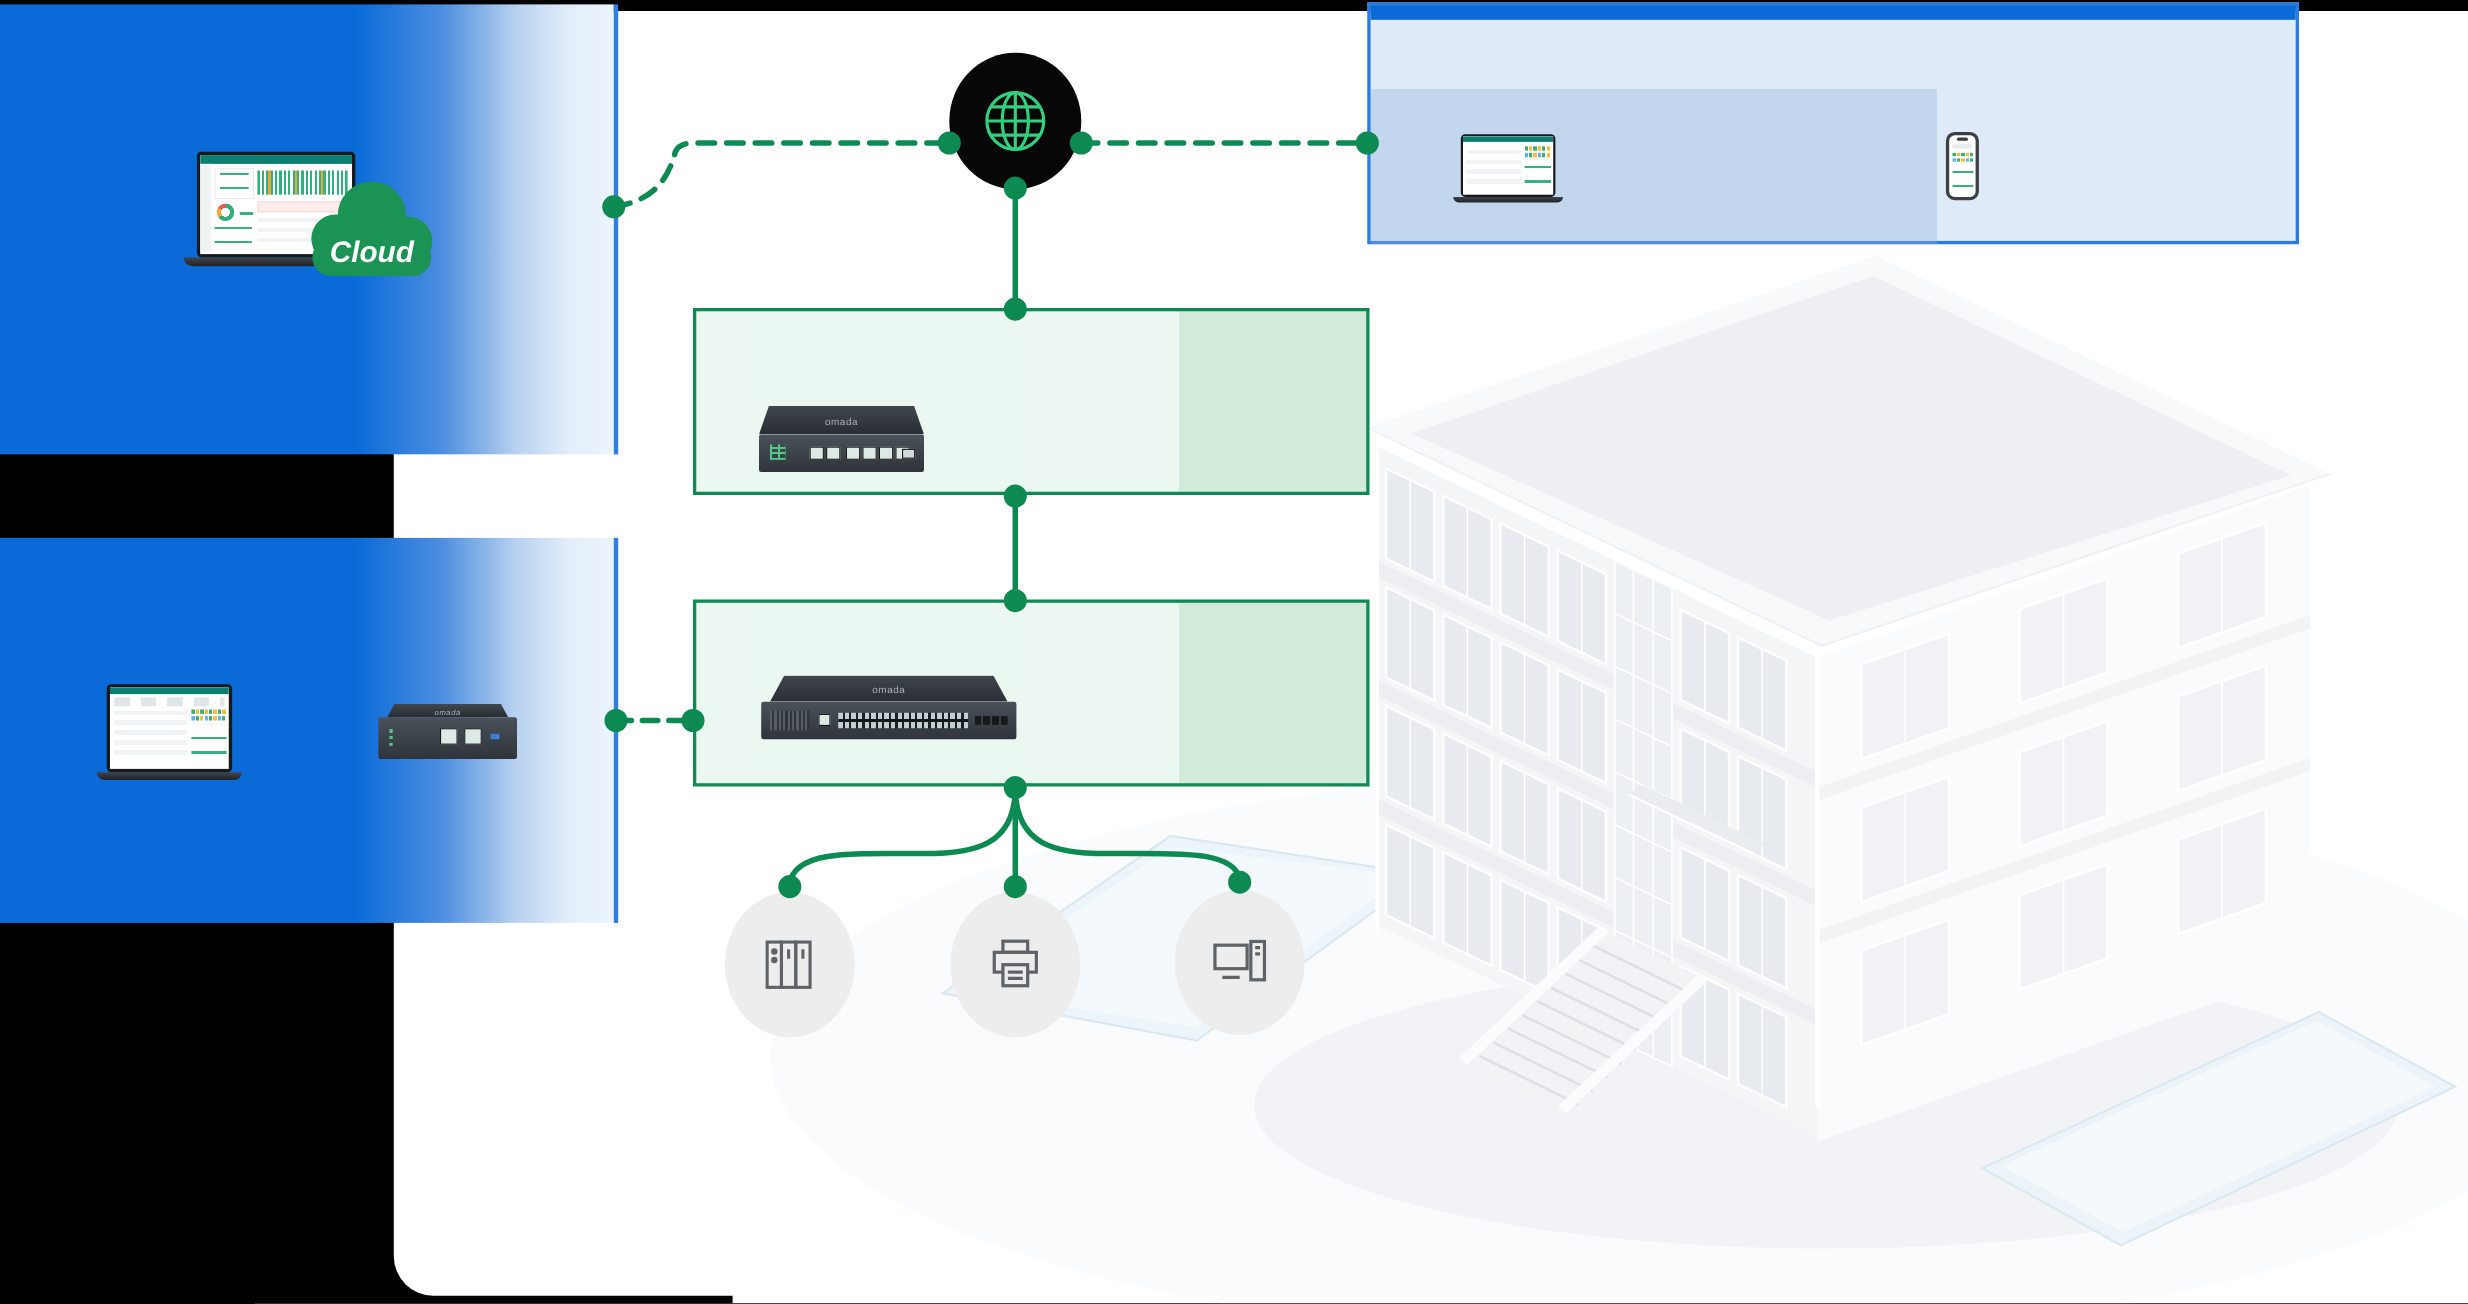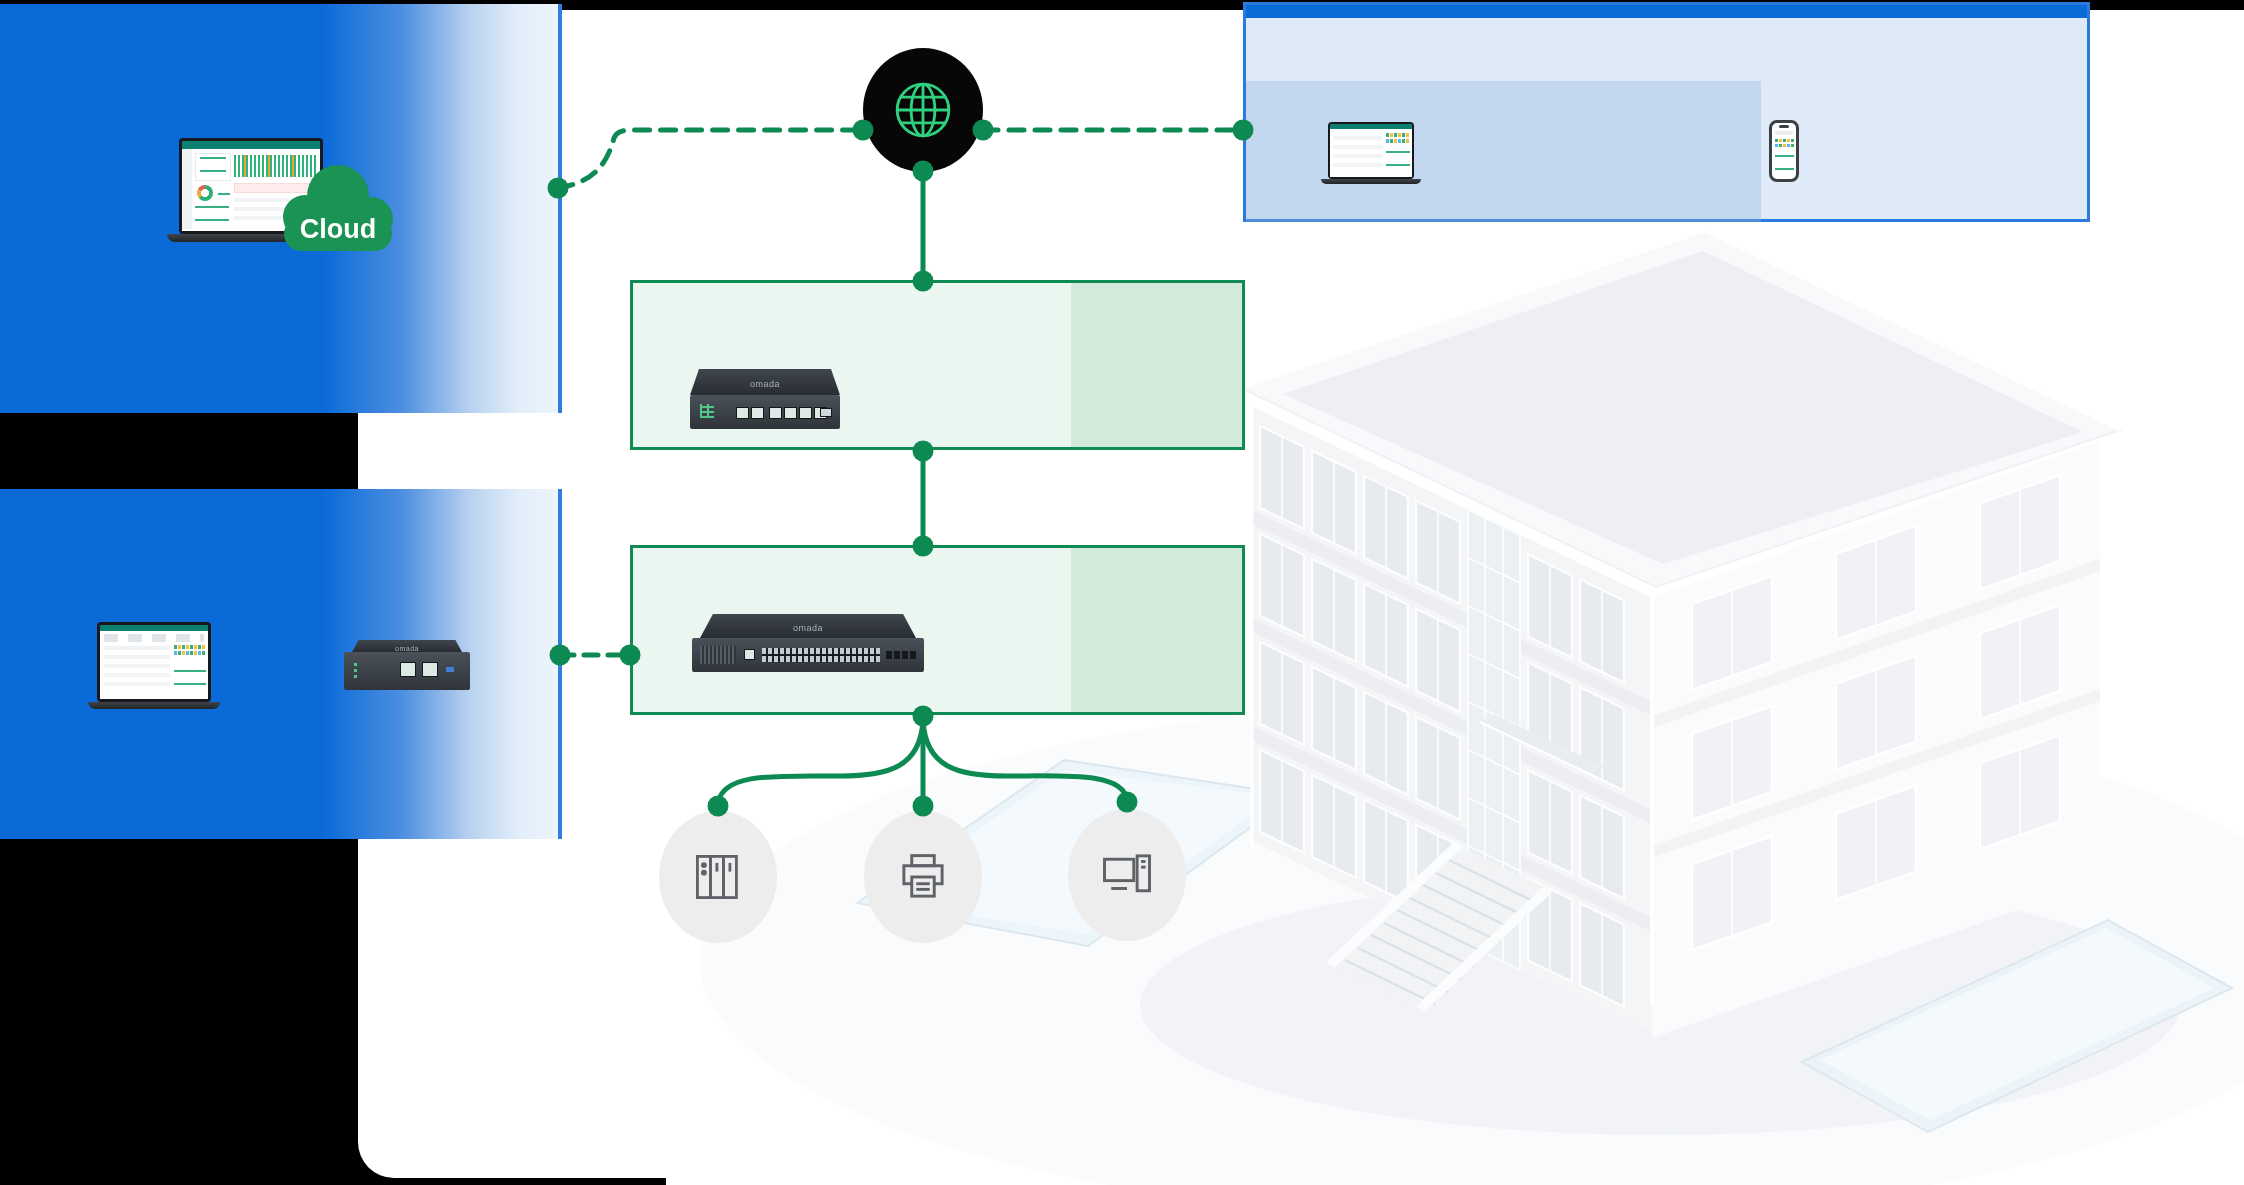--- a/index.html
+++ b/index.html
@@ -14,21 +14,21 @@
 
   
   #building-layer{left:0;top:0;z-index:2;}
   .endpoint-circle{width:118px;height:132px;border-radius:50%;background:#ededed;z-index:3;
     display:flex;align-items:center;justify-content:center;}
   .green-box{width:615px;height:170px;border:3px solid #0e8a52;box-sizing:border-box;z-index:4;
     background:linear-gradient(90deg,rgba(233,246,239,.93) 0%,rgba(233,246,239,.93) 72%,
                rgba(198,229,209,.80) 72%,rgba(198,229,209,.80) 100%);}
   .blue-panel{background:linear-gradient(90deg,#0a6bd8 0%,#0a6bd8 58%,#4c8ee0 72%,
               #b7d1ef 84%,#e3eefa 93%,#ecf4fc 100%);border-right:4px solid #2e7fe0;
-              box-sizing:border-box;z-index:6;}
+              box-sizing:border-box;z-index:6;font-style:italic;}
   #panel-remote{left:1243px;top:2px;width:847px;height:220px;box-sizing:border-box;
     border:3px solid #2b7ade;background:rgba(199,219,242,.58);z-index:6;}
   #panel-remote .topbar{left:0;top:0;width:841px;height:13px;background:#0a6bd8;}
   #panel-remote .innerbox{left:0;top:76px;width:515px;height:141px;background:rgba(142,180,221,.35);}
   #globe{left:863px;top:48px;width:120px;height:124px;border-radius:50%;background:#070707;z-index:7;
     display:flex;align-items:center;justify-content:center;}
   #net-lines{left:0;top:0;z-index:8;pointer-events:none;}
 
   
   .laptop-screen{background:#17191d;border-radius:4px;box-sizing:border-box;padding:3px;}

